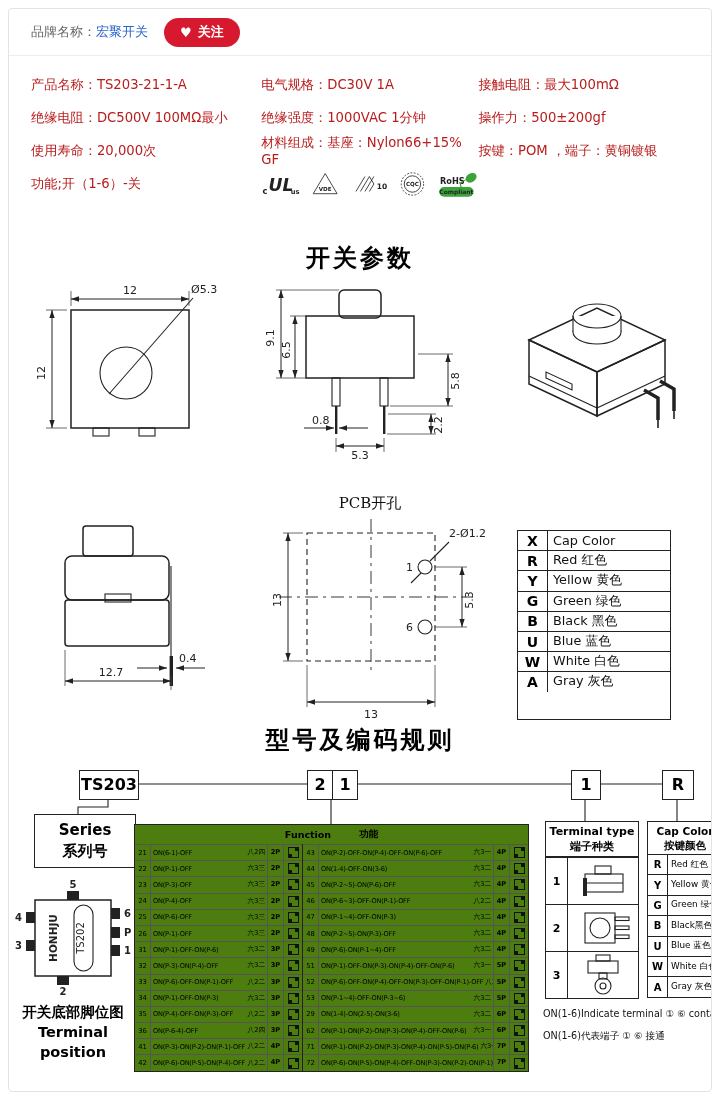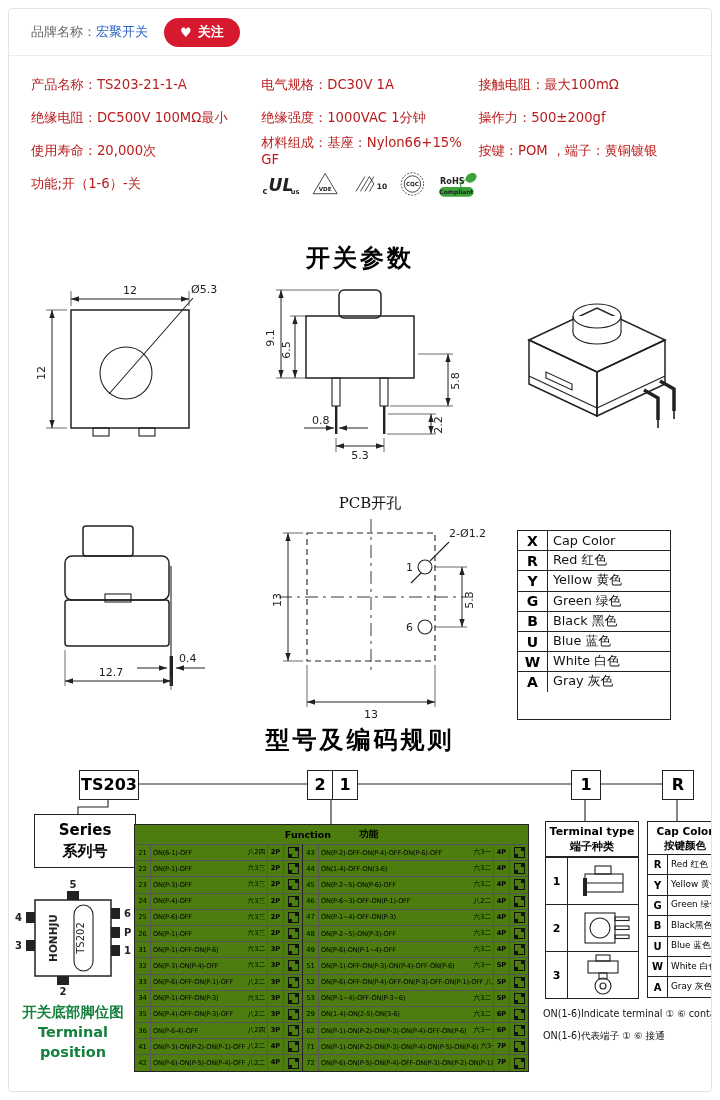--- a/index.html
+++ b/index.html
@@ -64,21 +64,21 @@
     padding:0 2px;height:100%;overflow:hidden;}
   .ftxt{font-size:6.6px;letter-spacing:-0.2px;white-space:nowrap;}
   .fcode{font-size:6.6px;white-space:nowrap;padding-left:2px;}
   .fpole{font-size:6.6px;font-weight:bold;text-align:center;border-right:1px solid #555;height:100%;line-height:15.2px;}
   .ficon{display:flex;justify-content:center;}
   .ticon{width:9px;height:9px;border:1.3px solid #111;position:relative;display:block;}
   .ticon::after{content:"";position:absolute;width:3px;height:3px;background:#111;right:0;top:0;}
   .ticon::before{content:"";position:absolute;width:3px;height:3px;background:#111;left:0;bottom:0;}
   
   .chipwrap{position:absolute;left:4px;top:118px;width:120px;text-align:center;}
-  .chip-cap{font-size:14.5px;font-weight:bold;color:#15803d;line-height:20px;}
+  .chip-cap{font-size:14.5px;font-weight:bold;color:#000000;line-height:20px;}
   
   .ttype{position:absolute;left:536px;top:61px;width:94px;border:1.5px solid #222;background:#fff;box-sizing:border-box;}
   .ttype-head{border-bottom:1px solid #222;text-align:center;font-weight:bold;font-size:11px;line-height:15px;padding:2px 0;}
   .trow{display:grid;grid-template-columns:22px 1fr;border-top:1px solid #222;align-items:center;height:46px;}
   .trow:first-of-type{border-top:none;}
   .trow .tn{font-size:11px;font-weight:bold;text-align:center;border-right:1px solid #222;height:100%;display:flex;align-items:center;justify-content:center;}
   .trow .td{display:flex;justify-content:center;}
   .ccolor{position:absolute;left:638px;top:61px;width:76px;border:1.5px solid #222;background:#fff;box-sizing:border-box;}
   .ccolor-head{border-bottom:1px solid #222;text-align:center;font-weight:bold;font-size:10.5px;line-height:14px;padding:2px 0;}
   .crow{display:grid;grid-template-columns:20px 1fr;height:19.4px;align-items:center;border-top:1px solid #222;}

